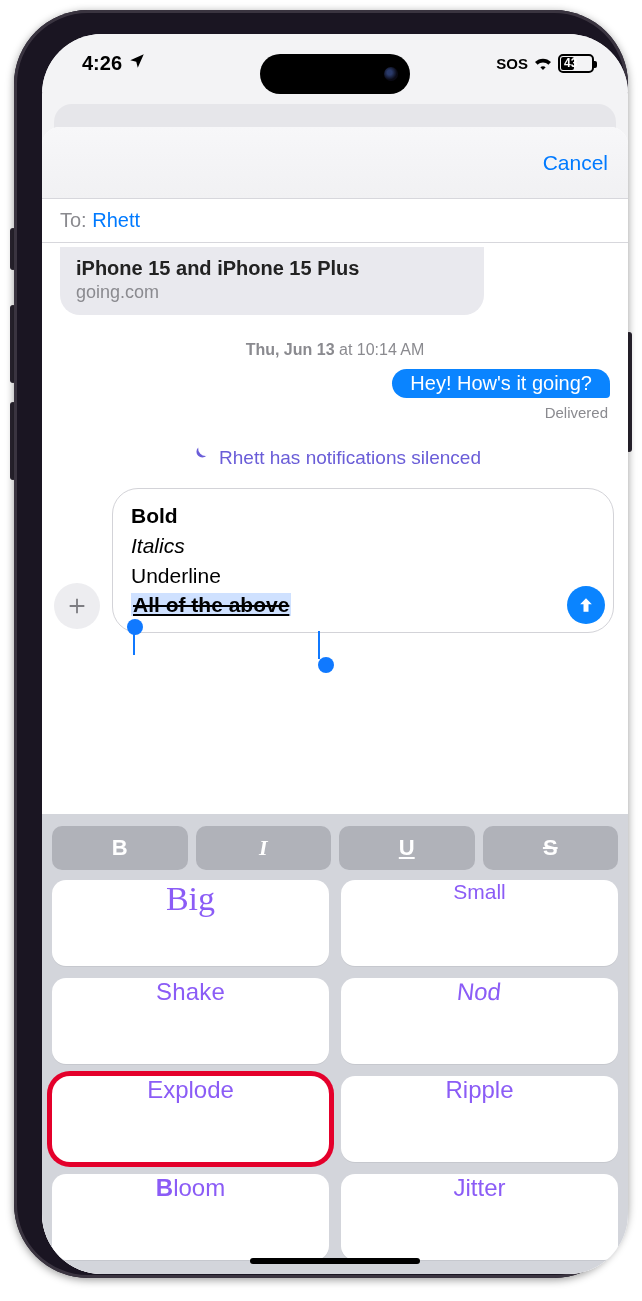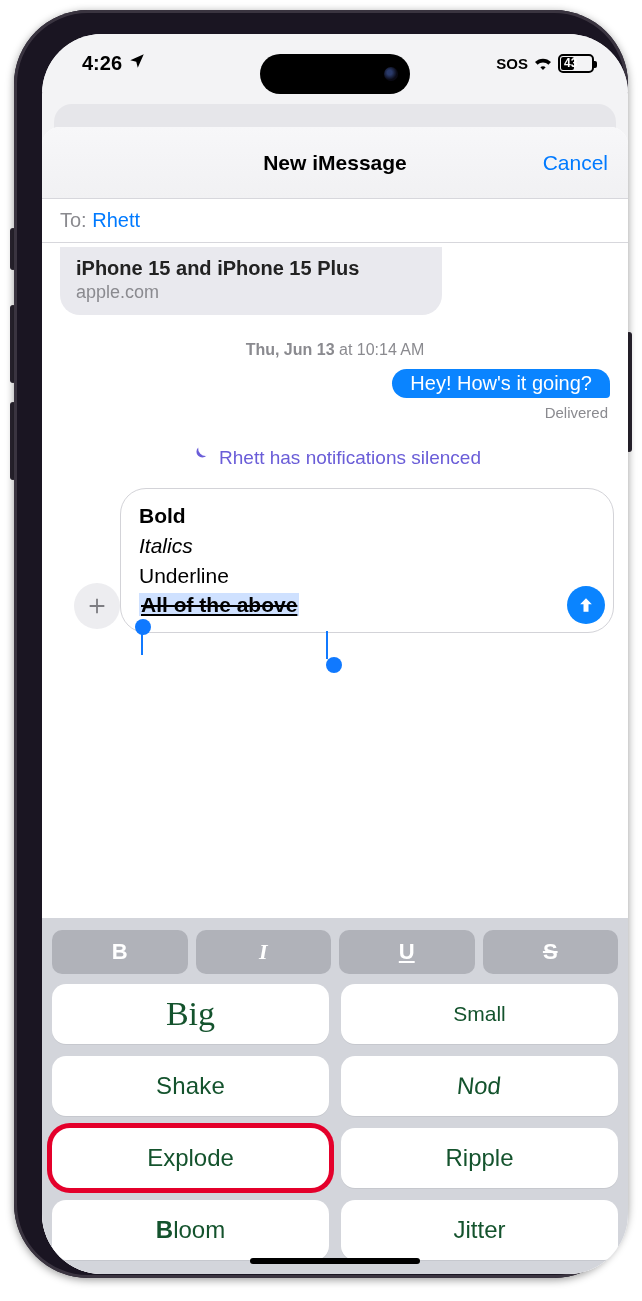--- a/index.html
+++ b/index.html
@@ -90,21 +90,21 @@
   .to-row {
     padding:10px 18px; border-bottom:1px solid #d7d7dc;
     font-size:20px; background:#fff;
   }
   .to-label { color:#8a8a8f; }
   .to-name { color:#007aff; }
 
   .conv { flex:1; overflow:hidden; position:relative; background:#fff; }
 
   .link-preview {
-    margin:4px 18px 0 18px; width:382px;
+    margin:4px 18px 0 18px; width:424px;
     background:#e9e9ee; border-radius:0 0 20px 20px;
     padding:10px 16px 12px;
   }
   .link-title { font-size:20px; font-weight:700; color:#222; }
   .link-domain { font-size:18px; color:#8a8a8f; margin-top:2px; }
 
   .timestamp { text-align:center; color:#8a8a8f; font-size:16px; margin:26px 0 10px; }
   .timestamp b { color:#8a8a8f; font-weight:600; }
 
   .bubble-out {
@@ -114,22 +114,22 @@
     width:fit-content;
   }
   .delivered { text-align:right; margin:6px 20px 0 0; color:#8a8a8f; font-size:15px; }
 
   .silenced {
     display:flex; align-items:center; justify-content:center;
     gap:10px; margin:24px 0 18px; color:#6a5dd8; font-size:19px;
   }
 
   .compose-row {
-    display:flex; align-items:flex-end; 
-    padding:0 14px 16px 32px;
+    display:flex; align-items:flex-end; gap:12px;
+    padding:0 14px 16px 12px;
   }
   .plus-circle {
     width:46px; height:46px; border-radius:50%; background:#ededf0;
     display:flex; align-items:center; justify-content:center;
     color:#7d7d82; font-size:28px; flex:0 0 auto; margin-bottom:4px;
   }
   .compose-box {
     flex:1; border:1px solid #d3d3d8; border-radius:26px;
     padding:12px 50px 12px 18px; font-size:21px; line-height:1.42;
     color:#000; position:relative; background:#fff;
@@ -166,23 +166,23 @@
     flex:1; height:44px; background:#b0b2b9; border-radius:10px;
     display:flex; align-items:center; justify-content:center;
     color:#fff; font-size:22px; font-weight:600;
   }
   .fmt-i { font-style:italic; font-family:Georgia,serif; }
   .fmt-u { text-decoration:underline; }
   .fmt-s { text-decoration:line-through; }
 
   .effect-grid { display:grid; grid-template-columns:1fr 1fr; gap:12px; }
   .effect-btn {
-    background:#fff; border-radius:14px; height:60px;
-    display:flex; align-items:center; justify-content:center;
-    font-size:24px; color:#14532d;
+    background:#fff; border-radius:14px; height:86px;
+    display:flex; align-items:flex-start; justify-content:center;
+    font-size:24px; color:#8b5cf6;
     box-shadow:0 1px 0 rgba(0,0,0,.06);
   }
   .effect-big { font-size:34px; font-family:Georgia,'Times New Roman',serif; }
   .effect-bloom .b { font-weight:800; }
   .highlight-red {
     box-shadow: 0 0 0 5px #e4002b;
     border-radius:18px;
   }
   .effect-shake { letter-spacing:.2px; }
   .effect-nod { transform:skewX(-6deg); display:inline-block; }
@@ -226,34 +226,33 @@
             </span>
         </span>
       </div>
     </div>
     <div class="dynamic-island"></div>
 
     <div class="back-sheet"></div>
 
     <div class="card">
       <div class="nav-bar">
-        <div class="nav-title">New iMessage</div>
         <div class="nav-cancel">Cancel</div>
       </div>
 
       <div class="to-row">
         <span class="to-label">To:</span>
         <span> </span>
         <span class="to-name">Rhett</span>
       </div>
 
       <div class="conv">
         <div class="link-preview">
           <div class="link-title">iPhone 15 and iPhone 15 Plus</div>
-          <div class="link-domain">apple.com</div>
+          <div class="link-domain">going.com</div>
         </div>
 
         <div class="timestamp">
           <b>Thu, Jun 13</b><span> at </span><span>10:14 AM</span>
         </div>
 
         <div class="bubble-out">Hey! How's it going?</div>
         <div class="delivered">Delivered</div>
 
         <div class="silenced">

